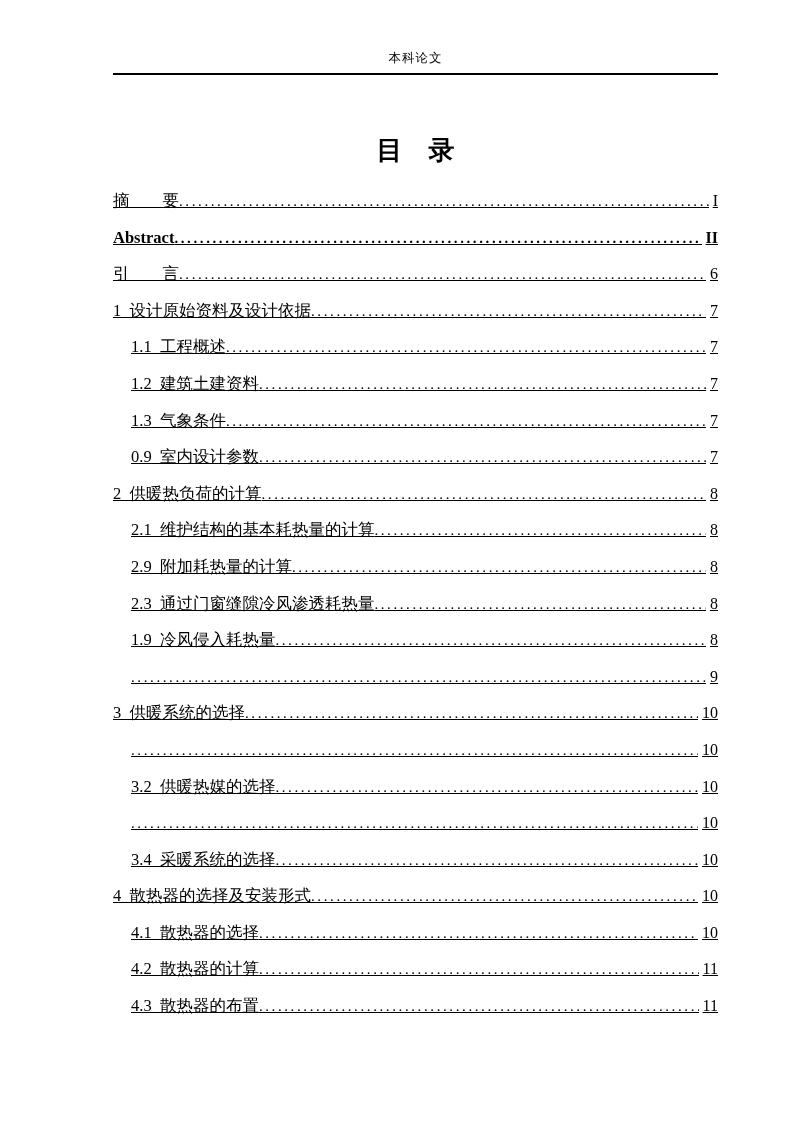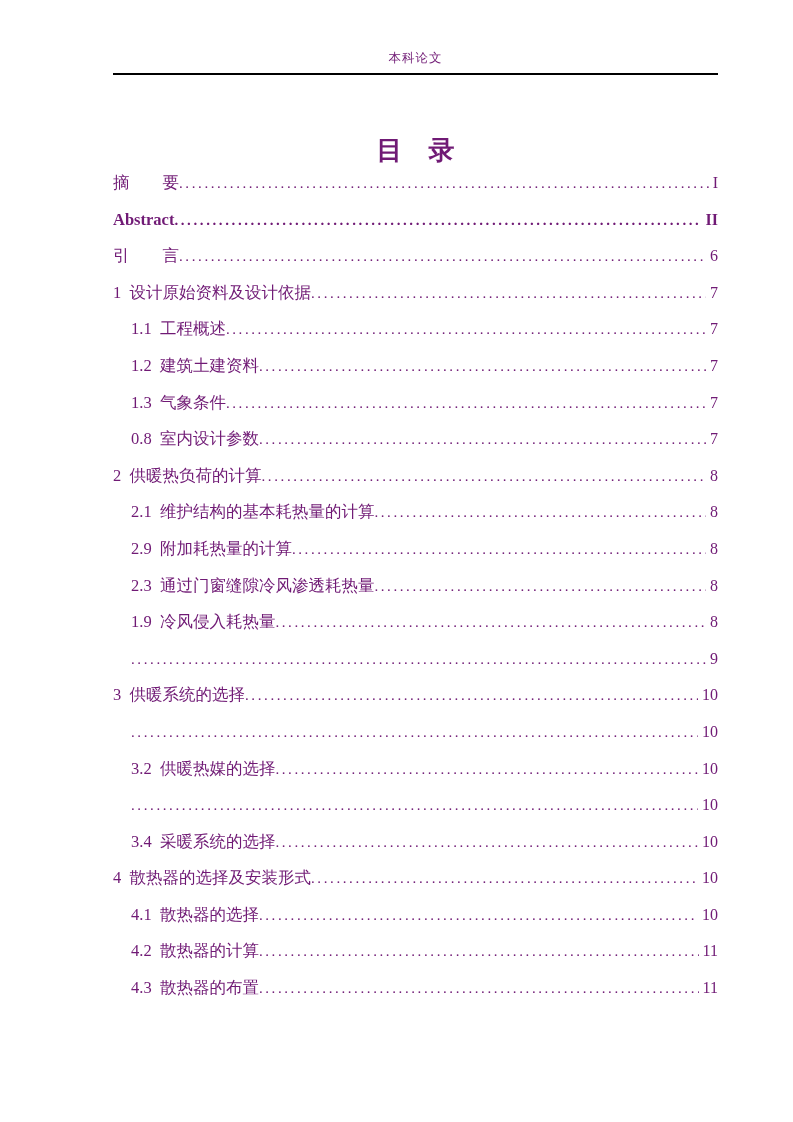--- a/index.html
+++ b/index.html
@@ -8,42 +8,43 @@
     background: #ffffff;
   }
   .page {
     position: relative;
     width: 793px;
     height: 1122px;
     background: #ffffff;
     box-sizing: border-box;
     padding: 43px 75px 0 113px;
     font-family: "Liberation Serif", "DejaVu Serif", serif;
-    color: #701a75;
+    color: #000000;
     overflow: hidden;
   }
   .header {
     height: 30px;
     line-height: 30px;
     text-align: center;
     font-size: 12.5px;
     letter-spacing: 1px;
     border-bottom: 2px solid #000000;
   }
   .toc-title {
     margin-top: 62px;
     height: 28px;
     line-height: 28px;
     text-align: center;
     font-size: 26px;
     font-weight: bold;
     white-space: pre;
   }
   .toc-list {
-    margin-top: 0;
+    margin-top: 18px;
+    text-decoration: underline;
   }
   .toc-row {
     display: flex;
     align-items: baseline;
     height: 36.6px;
     line-height: 36.6px;
     font-size: 16.5px;
   }
   .toc-row.level-2 {
     padding-left: 18px;
@@ -109,21 +110,21 @@
     <span class="toc-label">1.2  建筑土建资料</span>
     <span class="toc-leader"></span>
     <span class="toc-page">7</span>
   </div>
       <div class="toc-row level-2">
     <span class="toc-label">1.3  气象条件</span>
     <span class="toc-leader"></span>
     <span class="toc-page">7</span>
   </div>
       <div class="toc-row level-2">
-    <span class="toc-label">0.8  室内设计参数</span>
+    <span class="toc-label">0.9  室内设计参数</span>
     <span class="toc-leader"></span>
     <span class="toc-page">7</span>
   </div>
       <div class="toc-row level-1">
     <span class="toc-label">2  供暖热负荷的计算</span>
     <span class="toc-leader"></span>
     <span class="toc-page">8</span>
   </div>
       <div class="toc-row level-2">
     <span class="toc-label">2.1  维护结构的基本耗热量的计算</span>

